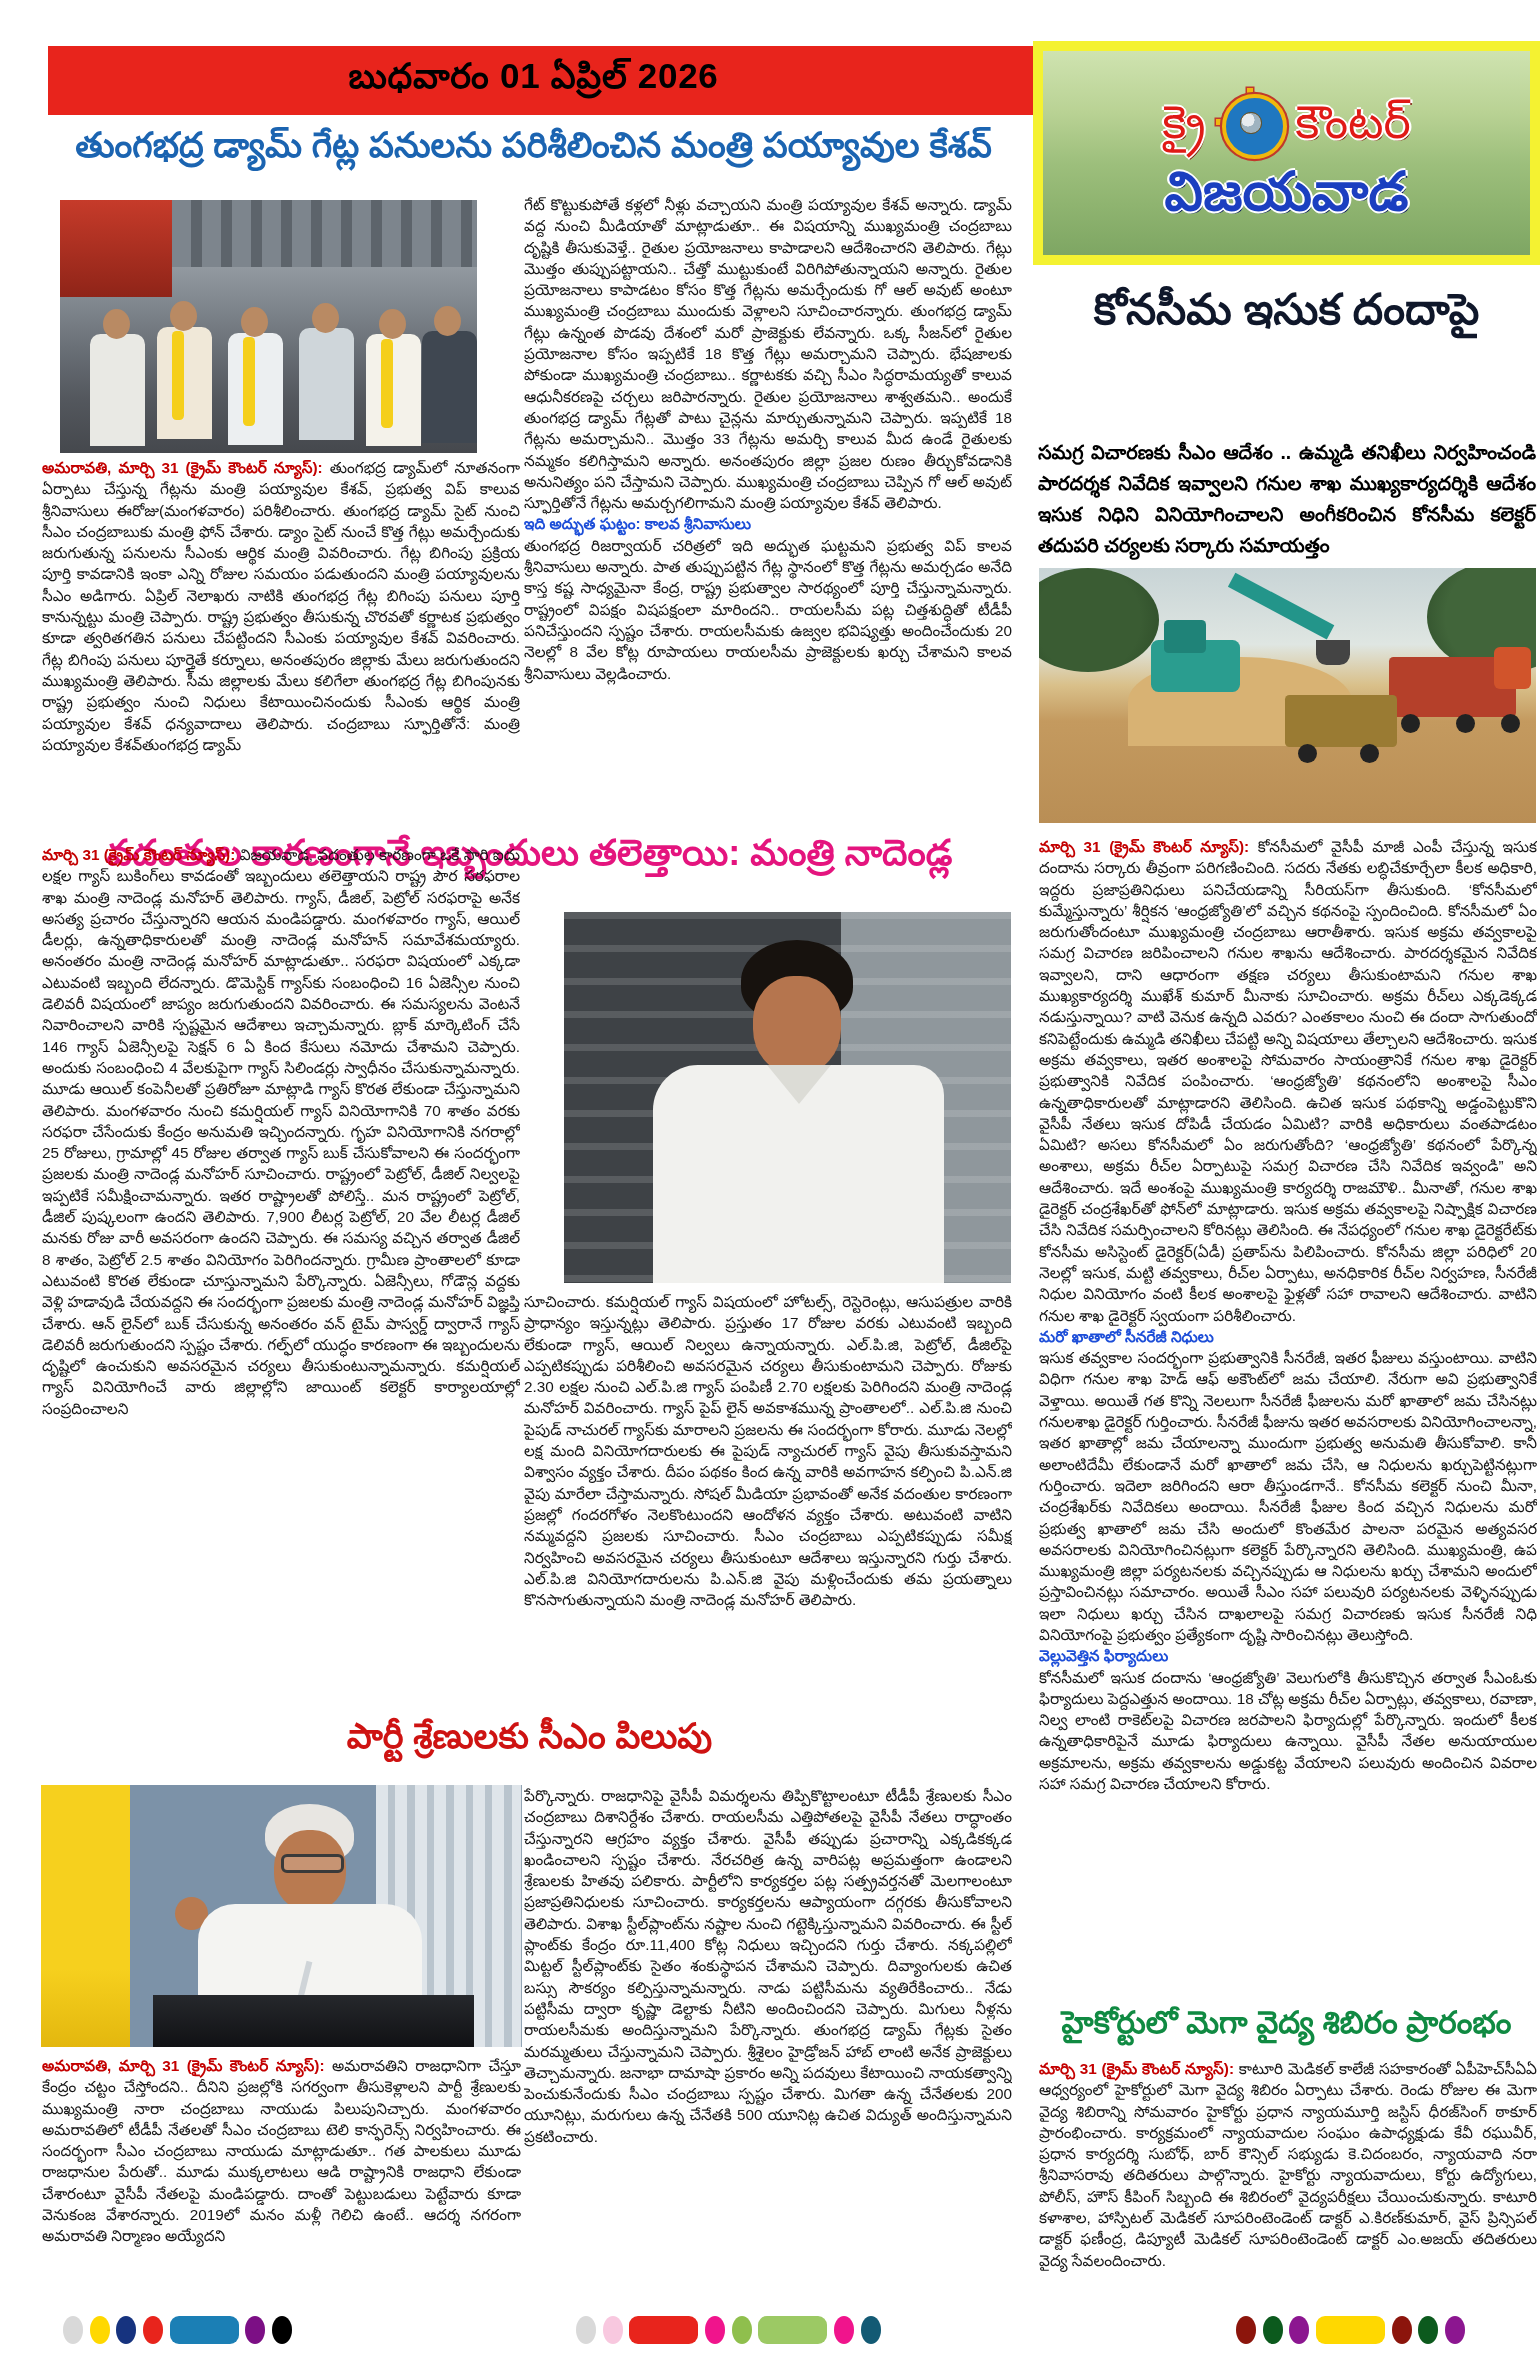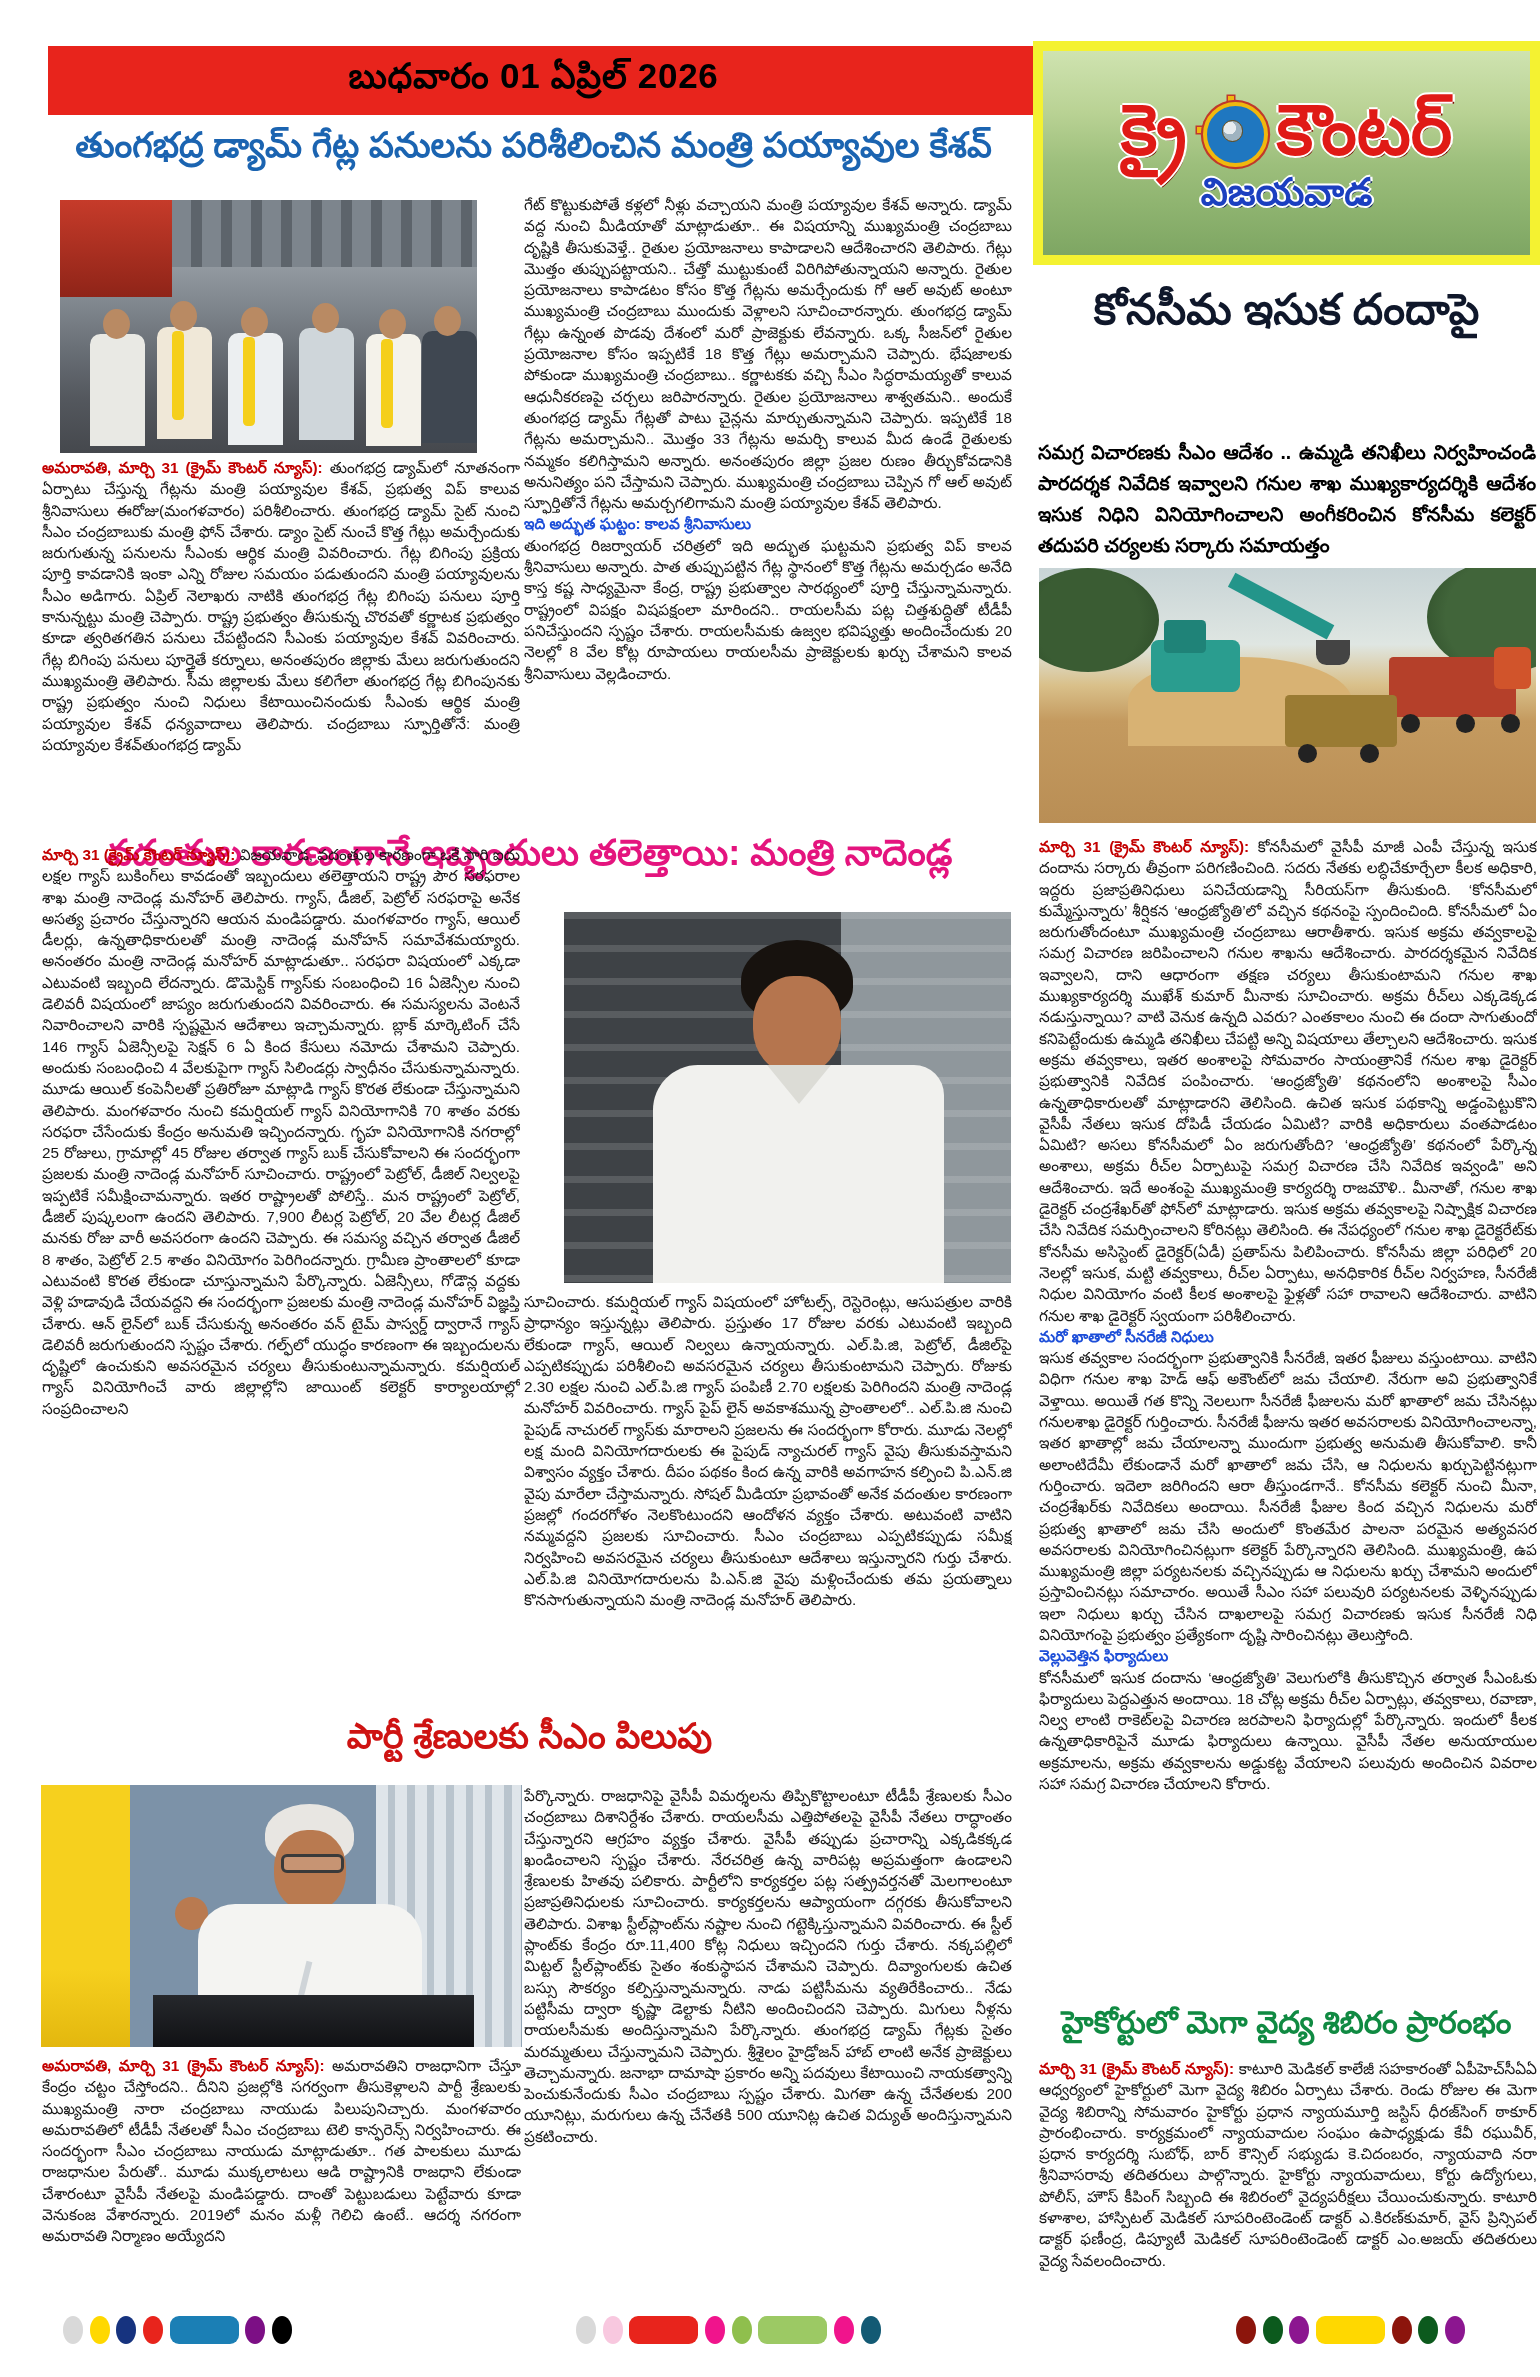--- a/index.html
+++ b/index.html
@@ -8,23 +8,23 @@
   .abs{position:absolute;}
   
   .date-banner{left:48px;top:46px;width:971px;height:69px;background:#e8241c;
     display:flex;align-items:center;justify-content:center;}
   .date-banner span{color:#000000;font-size:35px;font-weight:bold;letter-spacing:0.7px;}
   .logo-box{left:1033px;top:41px;width:507px;height:224px;background:#f4f231;padding:0;}
   .logo-inner{position:absolute;left:10.4px;top:10.4px;right:10.4px;bottom:10.4px;
     background:linear-gradient(180deg,#cfe3b0 0%,#b9d294 30%,#9dbf7c 55%,#8fb470 75%,#7ea663 100%);
     display:flex;flex-direction:column;align-items:center;justify-content:center;overflow:hidden;}
   .logo-row{display:flex;align-items:center;gap:10.4px;}
-  .logo-word{font-size:70px;font-weight:bold;color:#e01a16;line-height:1;
+  .logo-word{font-size:46px;font-weight:normal;color:#e01a16;line-height:1;
     text-shadow:-2.2px 0 #fff,2.2px 0 #fff,0 -2.2px #fff,0 2.2px #fff,1.5px 1.5px 0 #7a1002;}
-  .logo-city{font-size:38px;font-weight:bold;color:#1b3fc0;line-height:1;margin-top:7.5px;
+  .logo-city{font-size:54px;font-weight:bold;color:#1b3fc0;line-height:1;margin-top:7.5px;
     text-shadow:-2.2px 0 #fff,2.2px 0 #fff,0 -2.2px #fff,0 2.2px #fff,1.5px 1.5px 0 #0a1a60;}
   .crosshair{position:relative;width:69px;height:69px;}
   .crosshair .ring{position:absolute;left:6px;top:6px;width:57px;height:57px;border-radius:50%;
     background:#1f77c0;border:4.5px solid #f0b80e;box-shadow:0 0 0 2.2px #c0392b;}
   .crosshair .vbar{position:absolute;left:31px;top:0;width:6px;height:69px;background:#f0b80e;box-shadow:0 0 0 1.5px #c0392b;}
   .crosshair .hbar{position:absolute;left:0;top:31px;width:69px;height:6px;background:#f0b80e;box-shadow:0 0 0 1.5px #c0392b;}
   .crosshair .globe{position:absolute;left:24.6px;top:24.6px;width:19.4px;height:19.4px;border-radius:50%;
     background:radial-gradient(circle at 35% 35%,#e8ecef 0 35%,#9fb3c0 36% 100%);border:1.5px solid #6b4a12;}
   .red-strip{left:1014px;top:46px;width:18.6px;height:69px;background:#e8241c;}
   

